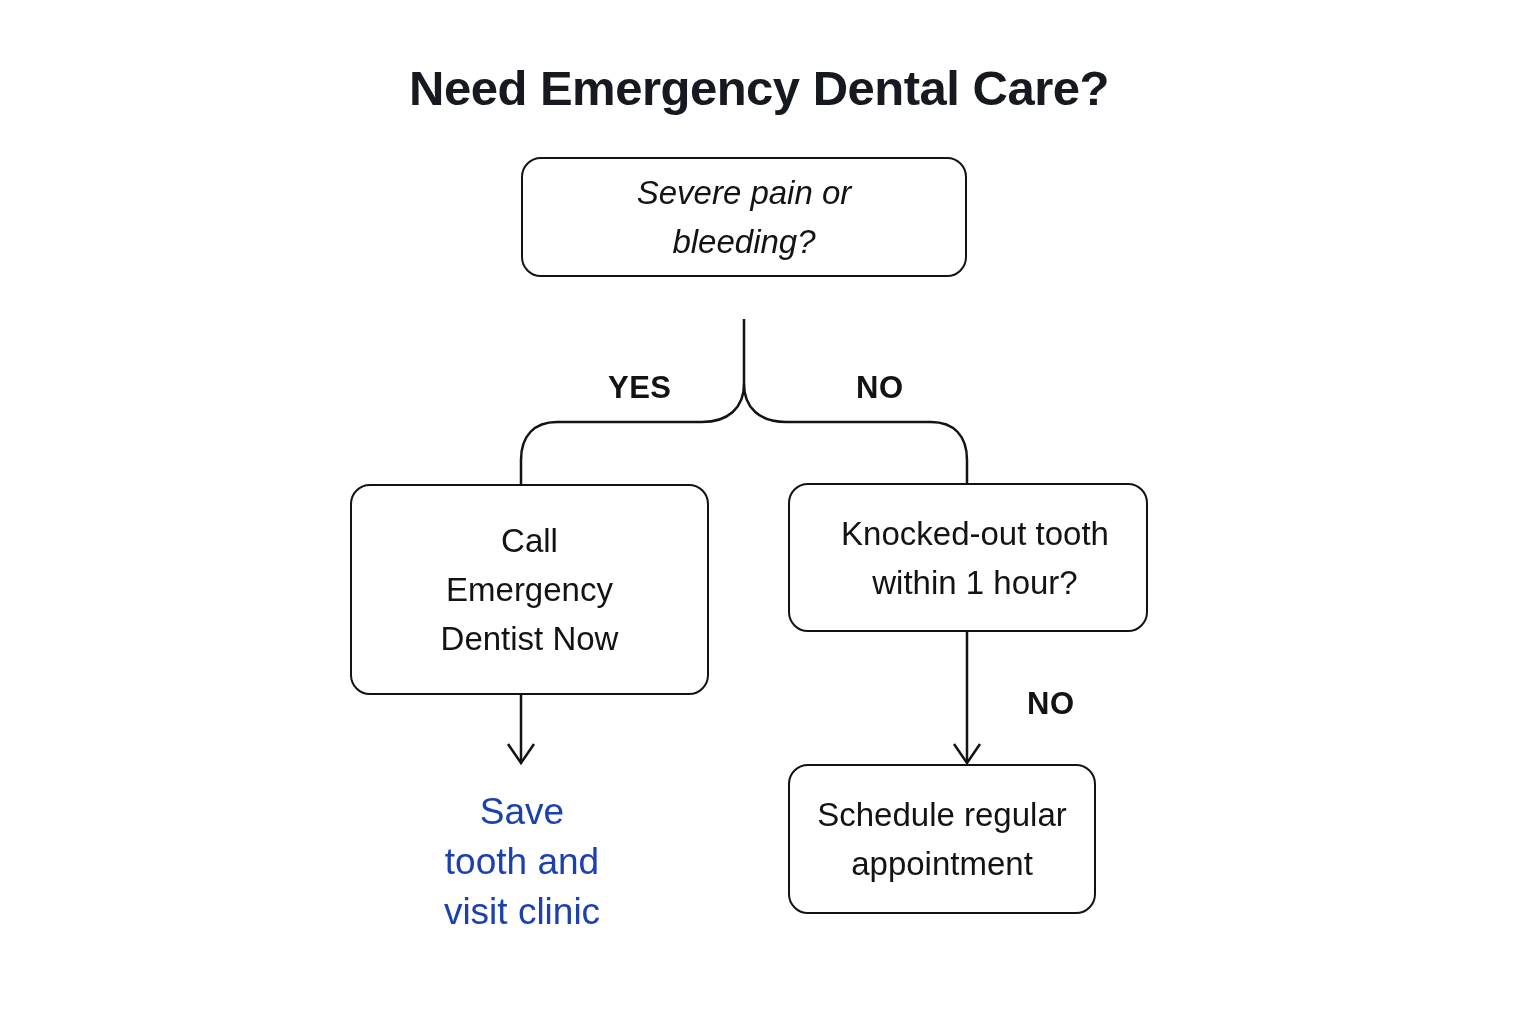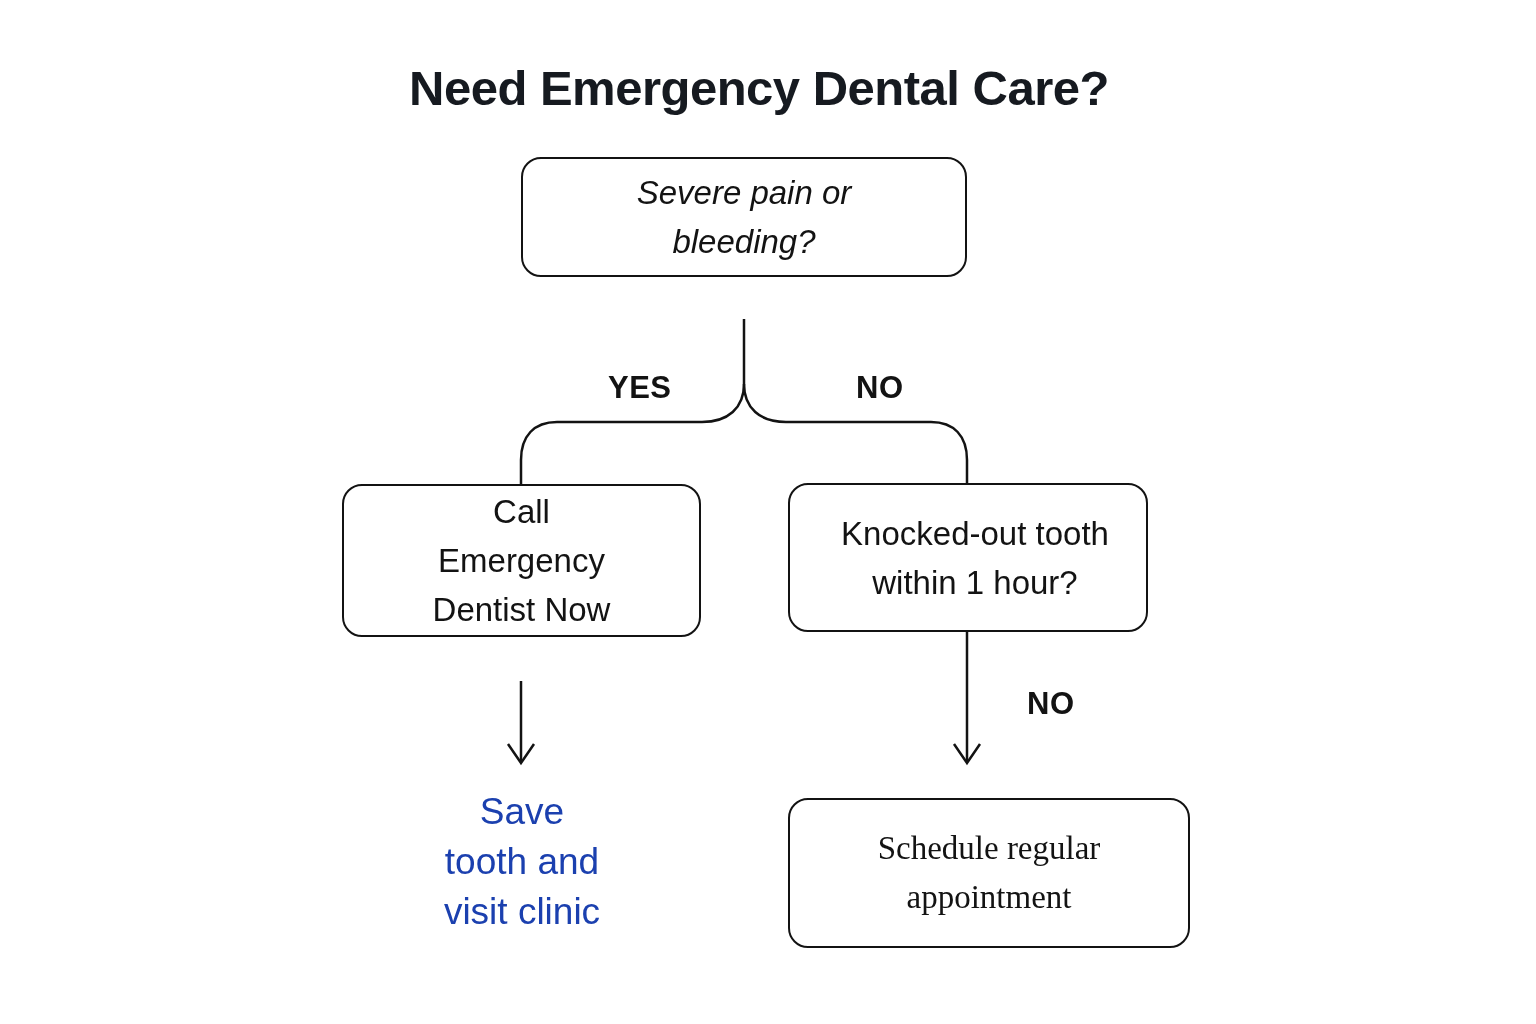--- a/index.html
+++ b/index.html
@@ -43,23 +43,23 @@
     display: flex;
     align-items: center;
     justify-content: center;
     text-align: center;
     font-size: 33px;
     line-height: 49px;
     color: #131313;
     white-space: pre-line;
   }
   .node-severe   { left: 521px; top: 157px; width: 446px; height: 120px; font-style: italic; }
-  .node-call     { left: 342px; top: 484px; width: 359px; height: 153px; }
+  .node-call     { left: 350px; top: 484px; width: 359px; height: 211px; }
   .node-knocked  { left: 788px; top: 483px; width: 360px; height: 149px; padding-left: 14px; }
-  .node-schedule { left: 788px; top: 798px; width: 402px; height: 150px; font-family: Liberation Serif, serif; }
+  .node-schedule { left: 788px; top: 764px; width: 308px; height: 150px; }
   .edge-label {
     position: absolute;
     font-size: 31px;
     font-weight: 600;
     color: #131313;
     letter-spacing: 0.5px;
   }
   .label-yes       { left: 578px;  top: 370px; margin-left: 30px; }
   .label-no        { left: 856px;  top: 370px; }
   .label-no-bottom { left: 1027px; top: 686px; }

